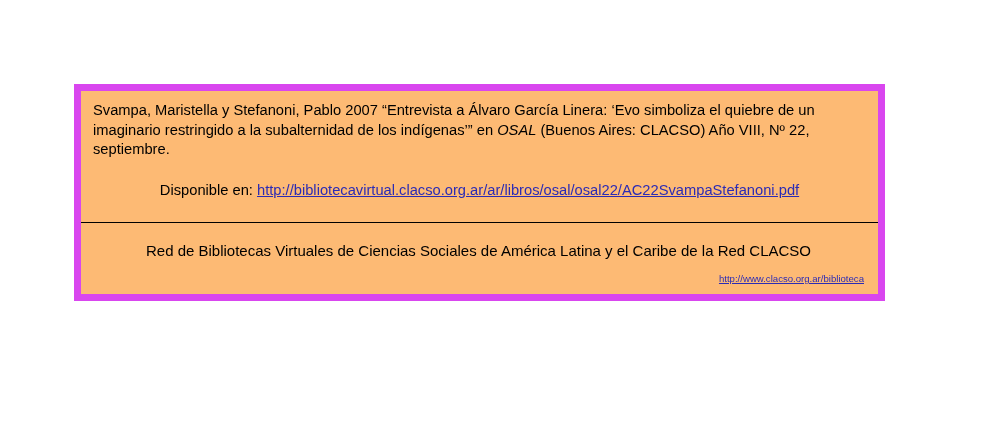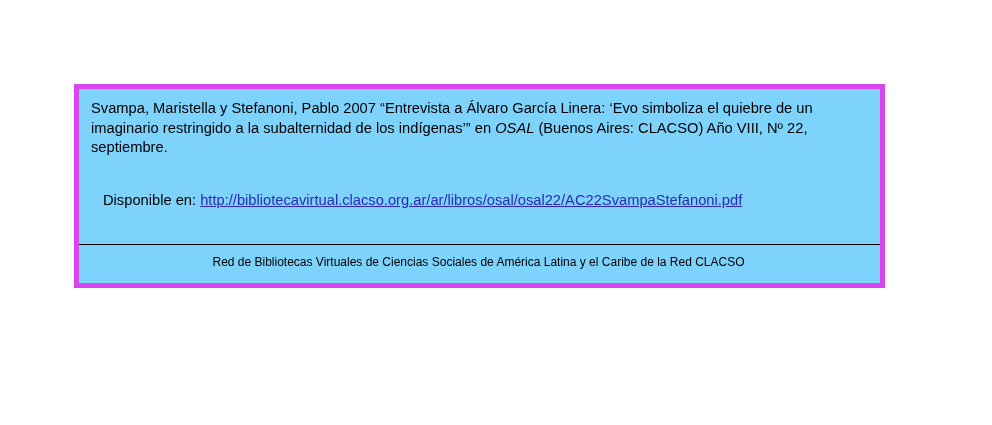--- a/index.html
+++ b/index.html
@@ -15,69 +15,70 @@
     position: relative;
     overflow: hidden;
   }
 
   .citation-box {
     position: absolute;
     left: 74px;
     top: 84px;
     width: 811px;
     box-sizing: border-box;
-    border: 5px solid #d946ef;
-    background: #7dd3fc;
+    border: 7px solid #d946ef;
+    background: #fdba74;
   }
 
   .citation-body {
     padding: 10px 12px 14px 12px;
   }
 
   .citation-text {
     font-size: 14.7px;
     line-height: 1.33;
     color: #000000;
     margin: 0;
     text-align: left;
   }
 
   .italic {
     font-style: italic;
   }
 
   .available-line {
-    margin: 12px;
+    margin: 0;
     padding-top: 21px;
     font-size: 14.7px;
     line-height: 1.33;
     color: #000000;
+    text-align: center;
   }
 
   a.doc-link {
     color: #2b2bb5;
     text-decoration: underline;
   }
 
   .footer-divider {
     border: 0;
     border-top: 1px solid #000000;
     margin: 8px 0 0 0;
   }
 
   .footer {
     padding: 6px 14px 8px 12px;
   }
 
   .footer-line {
-    font-size: 12px;
+    font-size: 15px;
     line-height: 1.32;
     color: #000000;
     text-align: center;
-    margin: 4px;
+    margin: 12px;
   }
 
   .footer-right {
     text-align: right;
     font-size: 9.6px;
     line-height: 1.32;
     margin: 0;
   }
 
   .footer-right a {
@@ -92,14 +93,15 @@
   <div class="citation-body">
     <p class="citation-text"><span>Svampa, Maristella y Stefanoni, Pablo 2007 “Entrevista a Álvaro García Linera: ‘Evo simboliza el quiebre de un imaginario restringido a la subalternidad de los indígenas’” en </span><span class="italic">OSAL</span><span> (Buenos Aires: CLACSO) Año VIII, Nº 22, septiembre.</span></p>
 
     <p class="available-line"><span>Disponible en: </span><a class="doc-link" href="#">http://bibliotecavirtual.clacso.org.ar/ar/libros/osal/osal22/AC22SvampaStefanoni.pdf</a></p>
   </div>
 
   <hr class="footer-divider">
 
   <div class="footer">
     <p class="footer-line">Red de Bibliotecas Virtuales de Ciencias Sociales de América Latina y el Caribe de la Red CLACSO</p>
+    <p class="footer-right"><a href="#">http://www.clacso.org.ar/biblioteca</a></p>
   </div>
 </div>
 
 </body></html>

